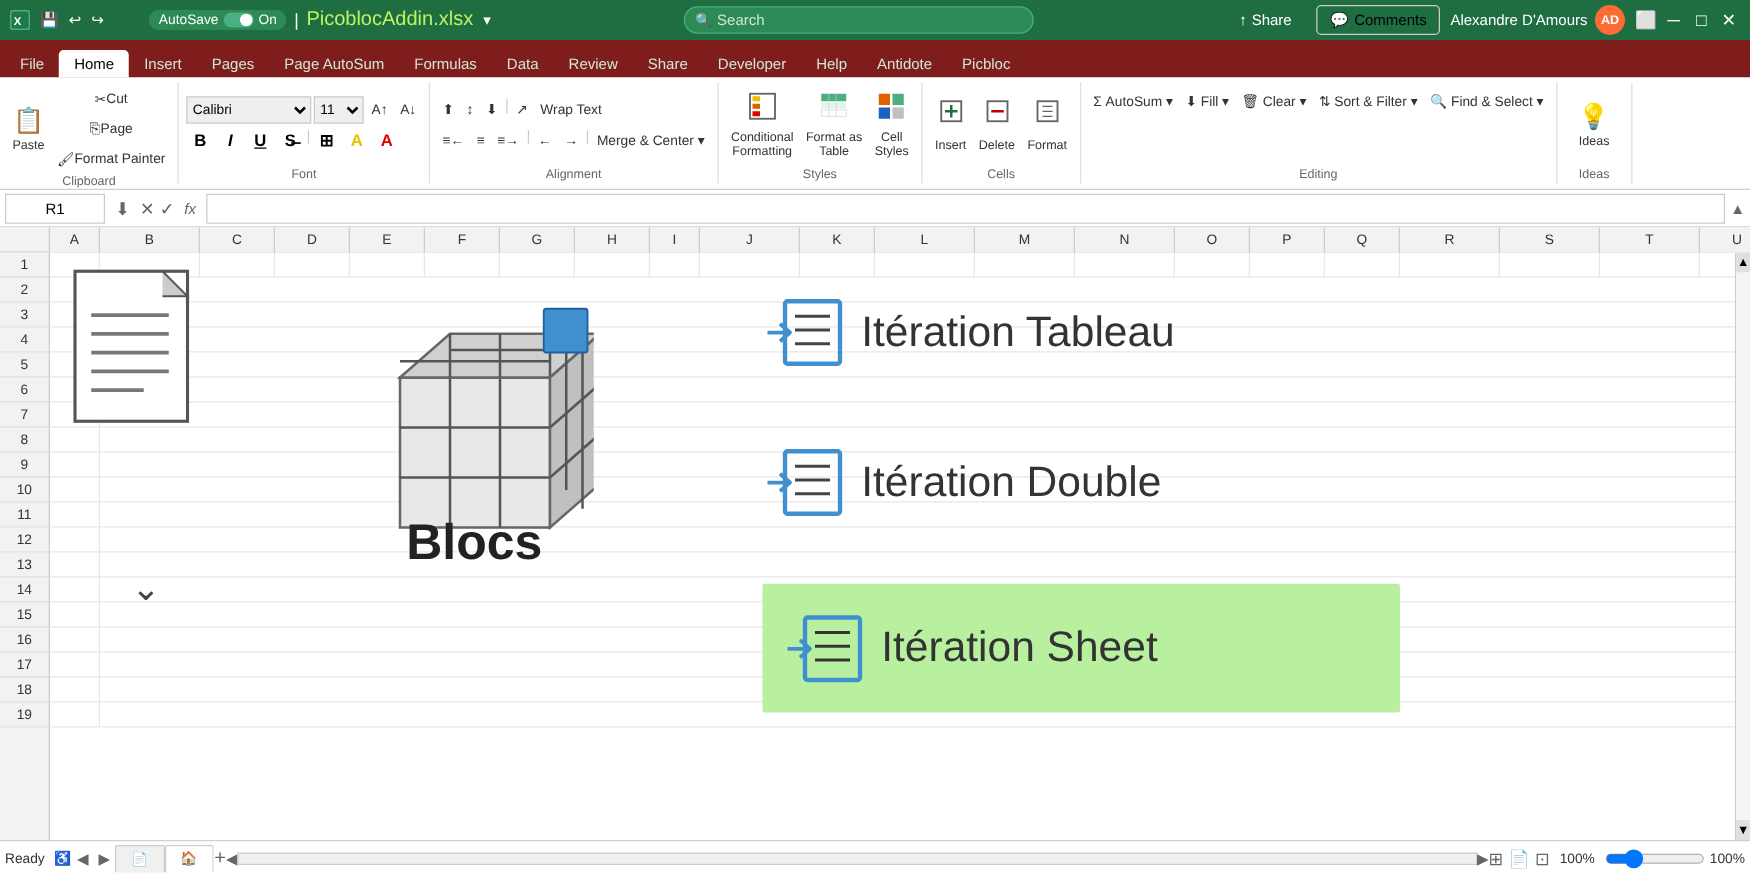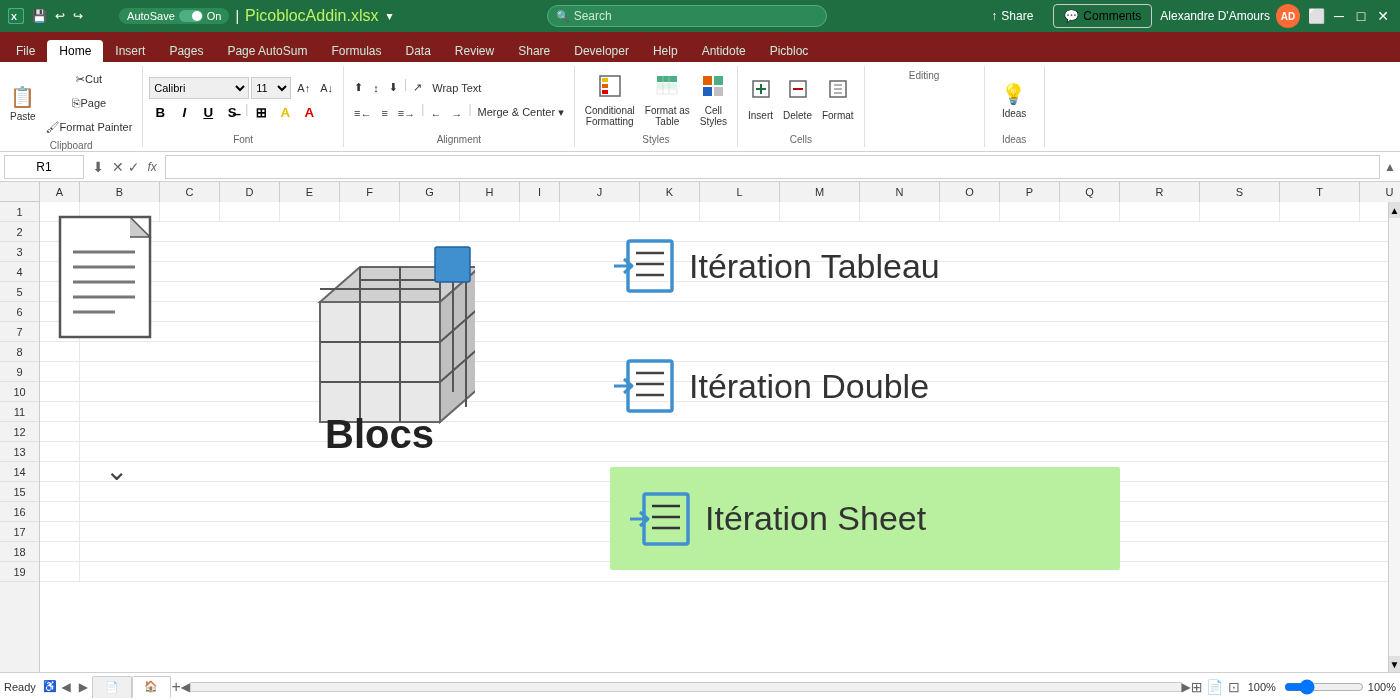--- a/index.html
+++ b/index.html
@@ -475,20 +475,27 @@
               <line x1="6" y1="14" x2="14" y2="14" stroke="#666" stroke-width="1"></line>
             </svg>
         </span>
         <span>Format</span>
       </button>
     </div>
     <div class="ribbon-group-label">Cells</div>
   </div>
 
   <div class="ribbon-group editing-group">
+    <div class="ribbon-group-content" style="flex-wrap:wrap;gap:2px;align-content:flex-start;">
+      <button class="rb-btn-small" style="height:26px;">Σ AutoSum ▾</button>
+      <button class="rb-btn-small" style="height:26px;">⬇ Fill ▾</button>
+      <button class="rb-btn-small" style="height:26px;">🗑 Clear ▾</button>
+      <button class="rb-btn-small" style="height:26px;">⇅ Sort &amp; Filter ▾</button>
+      <button class="rb-btn-small" style="height:26px;">🔍 Find &amp; Select ▾</button>
+    </div>
     <div class="ribbon-group-label">Editing</div>
   </div>
 
   <div class="ribbon-group ideas-group">
     <div class="ribbon-group-content">
       <button class="rb-btn">
         <span class="icon">💡</span>
         <span>Ideas</span>
       </button>
     </div>

